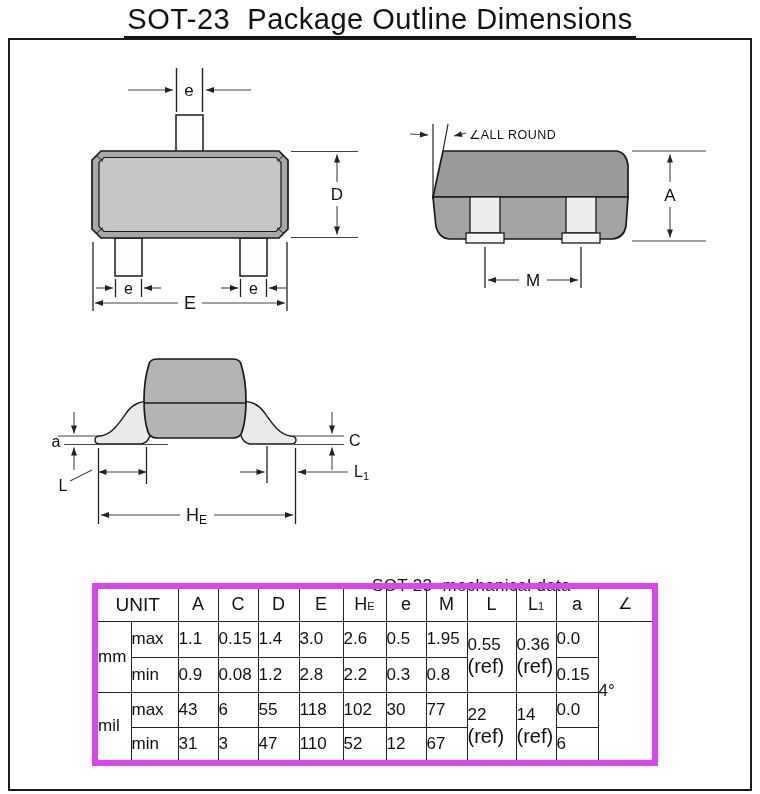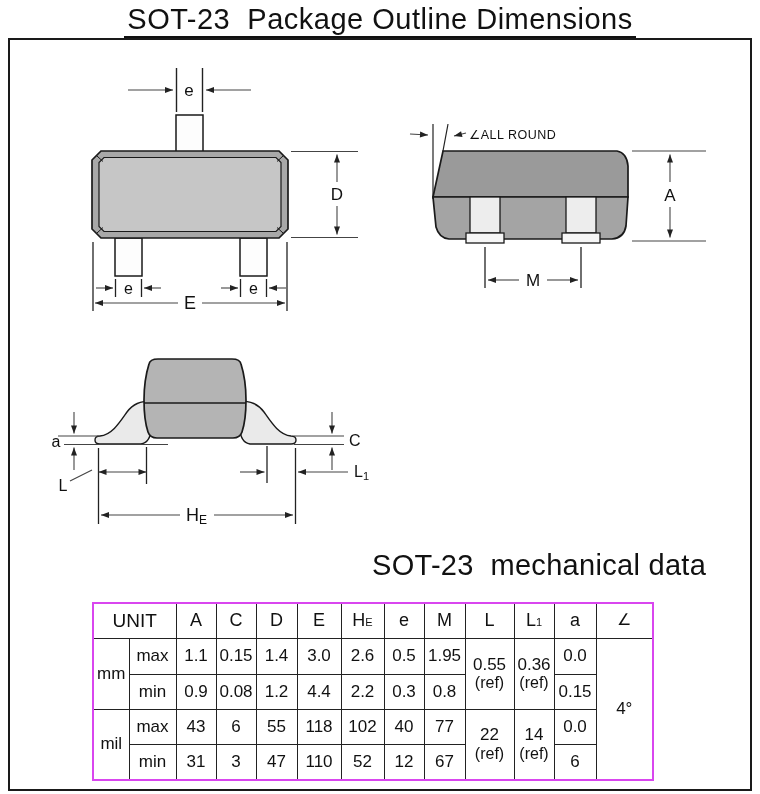--- a/index.html
+++ b/index.html
@@ -1,29 +1,29 @@
 <!DOCTYPE html>
 <html><head>
 <meta charset="utf-8">
 <style>
   html,body{margin:0;padding:0;background:#ffffff;}
   body{width:760px;height:794px;position:relative;font-family:"Liberation Sans",sans-serif;color:#111;}
   .page-title{position:absolute;top:3px;left:0;right:0;text-align:center;font-size:29px;letter-spacing:.5px;white-space:pre;}
   .page-title span{border-bottom:3px solid #111;padding:0 3px 1px 3px;}
   .frame{position:absolute;left:8px;top:38px;width:744px;height:753px;border:2px solid #1a1a1a;box-sizing:border-box;background:#fff;}
   svg{position:absolute;overflow:visible;}
-  .sub-title{position:absolute;left:372px;top:549px;font-size:29px;letter-spacing:.3px;white-space:pre;}
+  .sub-title{position:absolute;left:372px;top:576px;font-size:17px;letter-spacing:.3px;white-space:pre;}
   table.mech{position:absolute;left:92px;top:583px;width:560px;border-collapse:collapse;table-layout:fixed;
-    border:2px solid #d946ef;font-size:17px;text-align:center;margin-top:19px;}
+    border:6px solid #d946ef;font-size:17px;}
   table.mech td,table.mech th{border:1.4px solid #222;padding:0;font-weight:normal;vertical-align:middle;line-height:1.05;}
   th.unit{font-size:19px;}
   .hdr{font-size:18px;}
   .sub{font-size:11px;}
   .refcell div{line-height:1.15;}
-  .refcell .refword{font-size:16px;}
+  .refcell .refword{font-size:20px;}
   text{font-family:"Liberation Sans",sans-serif;fill:#111;}
 </style>
 </head>
 <body>
 
 <div class="page-title"><span>SOT-23  Package Outline Dimensions</span></div>
 
 <div class="frame"></div>
 
 <svg style="left:55px;top:55px" width="330" height="265" viewBox="55 55 330 265">
@@ -222,35 +222,35 @@
           <div class="refword">(ref)</div>
         </td>
     <td>0.0</td>
     <td rowspan="4">4°</td>
   </tr>
   <tr style="height:35px">
     <td>min</td>
     <td>0.9</td>
     <td>0.08</td>
     <td>1.2</td>
-    <td>4.4</td>
+    <td>2.8</td>
     <td>2.2</td>
     <td>0.3</td>
     <td>0.8</td>
     <td>0.15</td>
   </tr>
   <tr style="height:35px">
     <td rowspan="2">mil</td>
     <td>max</td>
     <td>43</td>
     <td>6</td>
     <td>55</td>
     <td>118</td>
     <td>102</td>
-    <td>40</td>
+    <td>30</td>
     <td>77</td>
     <td rowspan="2" class="refcell">
           <div>22</div>
           <div class="refword">(ref)</div>
         </td>
     <td rowspan="2" class="refcell">
           <div>14</div>
           <div class="refword">(ref)</div>
         </td>
     <td>0.0</td>

